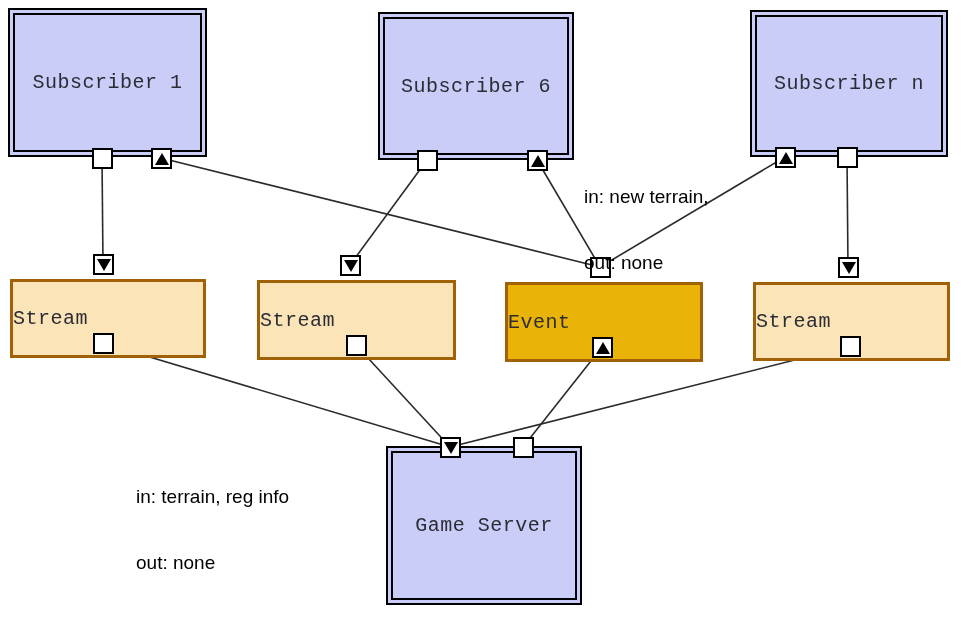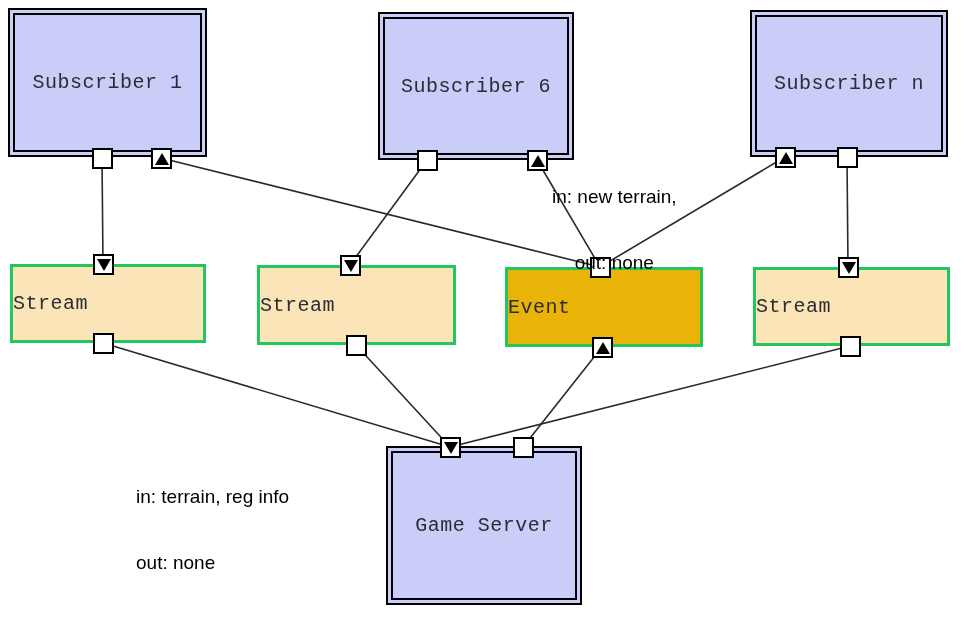--- a/index.html
+++ b/index.html
@@ -32,21 +32,22 @@
   .node-component .inner {
     box-sizing: border-box;
     width: 100%;
     height: 100%;
     border: 2px solid #000000;
     display: flex;
     align-items: center;
     justify-content: center;
   }
   .node-channel {
-    border: 3px solid #22c55e;
+    border: 3px solid #a16207;
+    margin-top: 15px;
   }
   .node-label {
     font-size: 20px;
     color: #2c2c34;
     letter-spacing: 0.5px;
     white-space: nowrap;
   }
   .port {
     position: absolute;
     box-sizing: border-box;
@@ -72,21 +73,21 @@
     border-top: 12px solid #000000;
   }
   .ann {
     position: absolute;
     z-index: 4;
     font-size: 19px;
     line-height: 22px;
     color: #000000;
     white-space: pre;
   }
-  #ann-event  { left: 552px; top: 142px; text-align: center; }
+  #ann-event  { left: 584px; top: 142px; }
   #ann-server { left: 136px; top: 442px; }
 </style>
 </head>
 <body>
 
 <div class="stage">
   <svg id="wires" xmlns="http://www.w3.org/2000/svg">
       <line x1="102" y1="158" x2="103" y2="264" stroke="#2a2a2a" stroke-width="1.6"></line>
       <line x1="427" y1="160" x2="350" y2="265" stroke="#2a2a2a" stroke-width="1.6"></line>
       <line x1="847" y1="157" x2="848" y2="267" stroke="#2a2a2a" stroke-width="1.6"></line>

